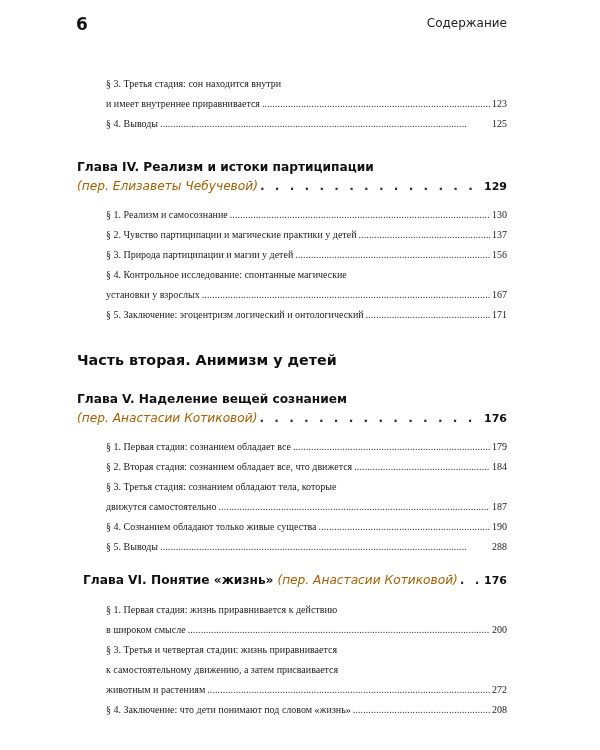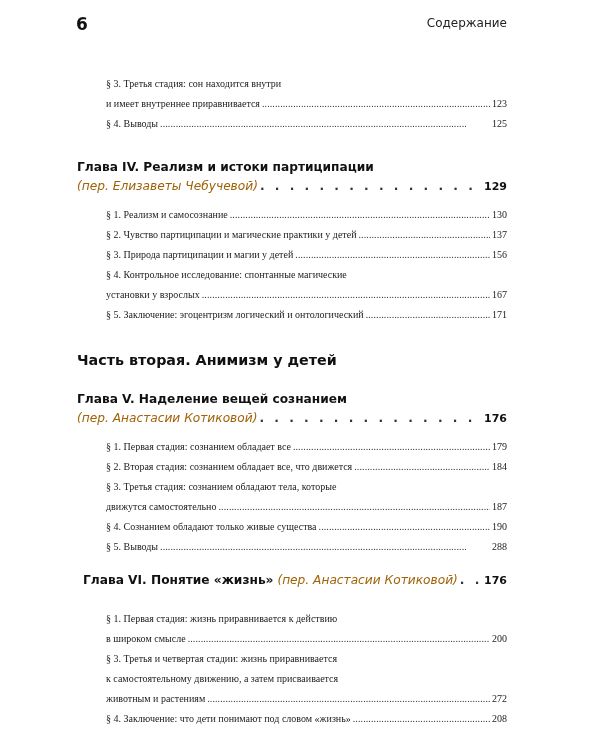--- a/index.html
+++ b/index.html
@@ -138,21 +138,21 @@
           <span class="txt">§ 5. Выводы</span>
           <span class="dots"></span>
           <span class="pg">288</span>
         </div>
       </div>
   </div>
 
   <div class="chap" style="margin-top:14px;margin-left:6px;">
     <div class="row"><span class="txt title">Глава VI. Понятие «жизнь»</span>&nbsp;<span class="txt tr">(пер. Анастасии Котиковой)</span><span class="dots"></span><span class="pg">176</span></div>
   </div>
-  <div class="serif" style="margin-top:19px;">
+  <div class="serif" style="margin-top:10px;">
     <div>
       <div class="sec">§ 1. Первая стадия: жизнь приравнивается к действию</div>
       <div class="sec row">
           <span class="txt">в широком смысле</span>
           <span class="dots"></span>
           <span class="pg">200</span>
         </div>
     </div>
     <div>
       <div class="sec">§ 3. Третья и четвертая стадии: жизнь приравнивается</div>

